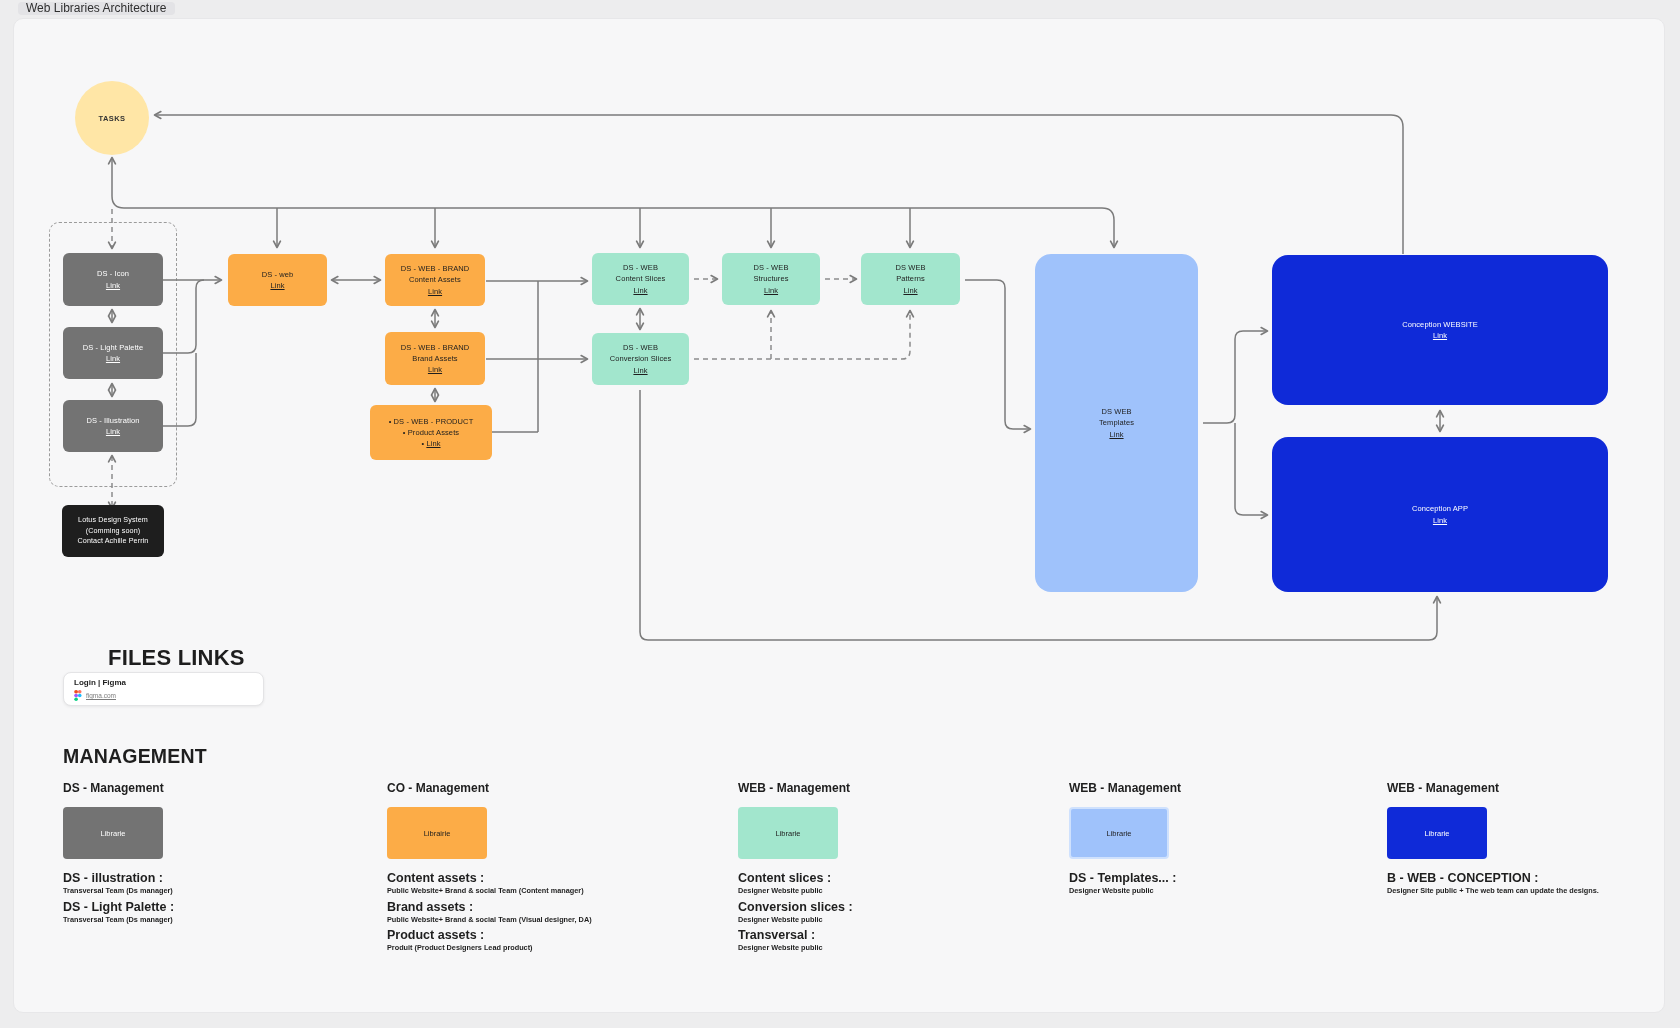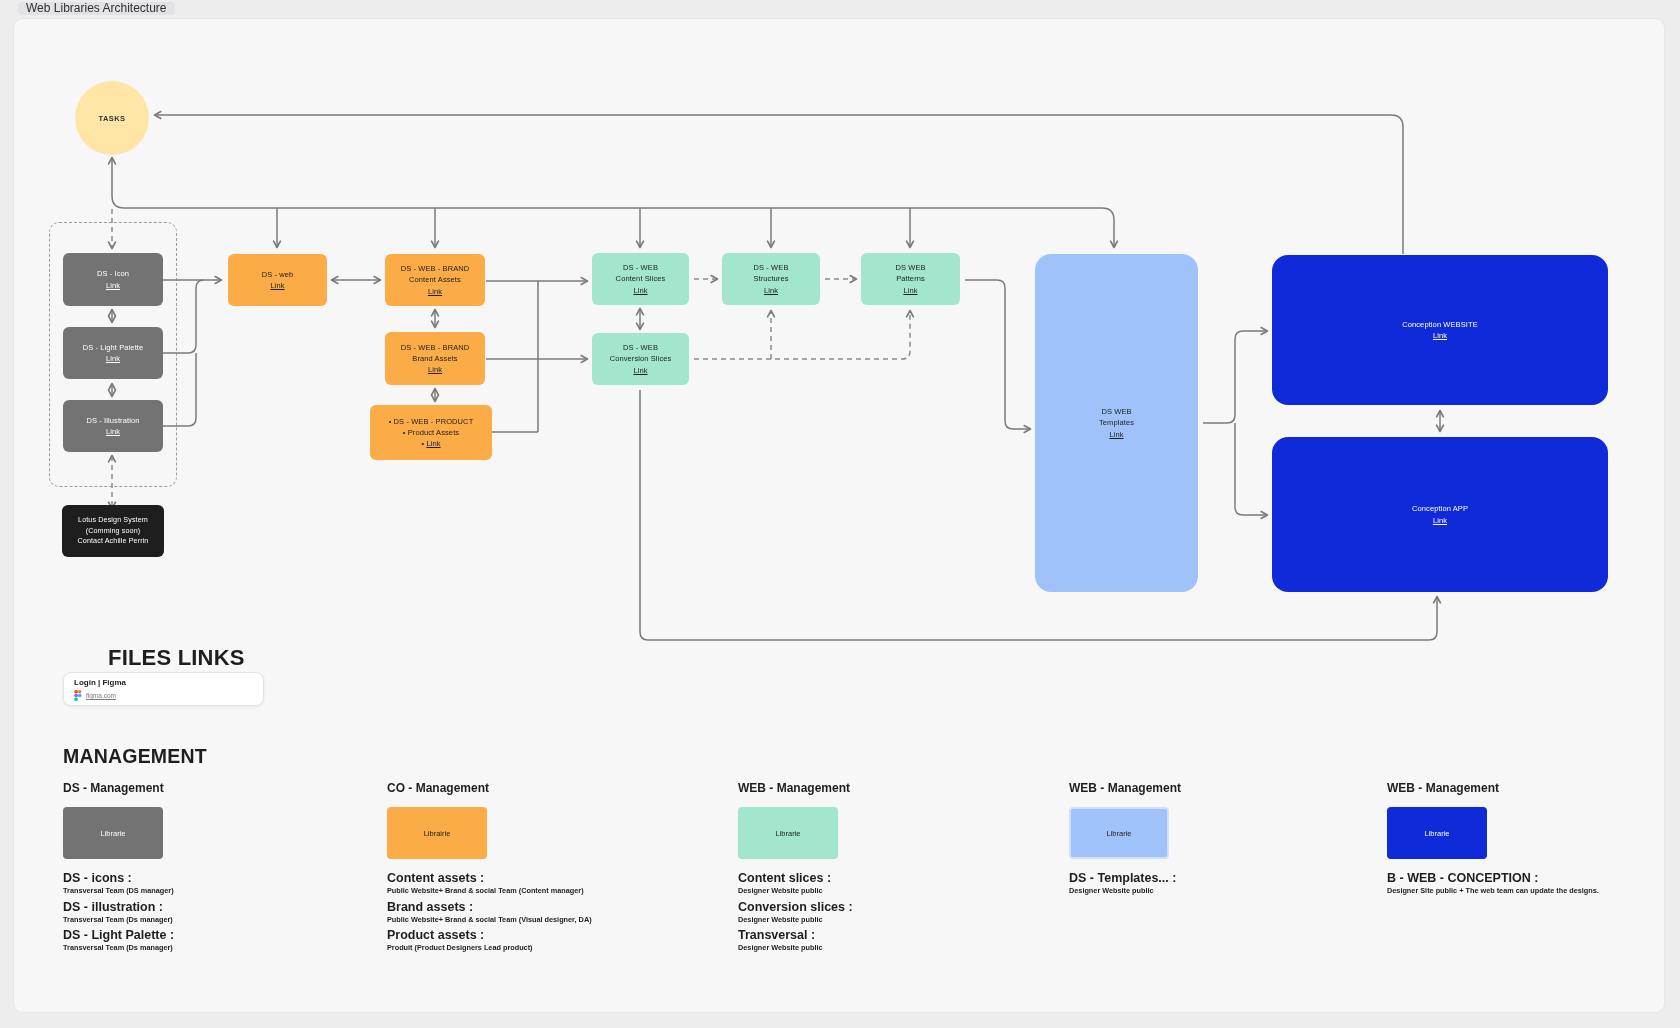--- a/index.html
+++ b/index.html
@@ -214,24 +214,20 @@
   </div>
 
   <div class="h-mgmt">MANAGEMENT</div>
 
   <div class="mcol" style="left:63px;width:300px">
     <div class="sub">DS - Management</div>
     <div class="libbox red">
         <span>Librarie</span>
       </div>
     <div class="mitem">
-      <span class="nm">DS - icons :</span>
-      <span class="dt">Transversal Team (DS manager)</span>
-    </div>
-    <div class="mitem">
       <span class="nm">DS - illustration :</span>
       <span class="dt">Transversal Team (Ds manager)</span>
     </div>
     <div class="mitem">
       <span class="nm">DS - Light Palette :</span>
       <span class="dt">Transversal Team (Ds manager)</span>
     </div>
   </div>
 
   <div class="mcol" style="left:387px;width:235px">

